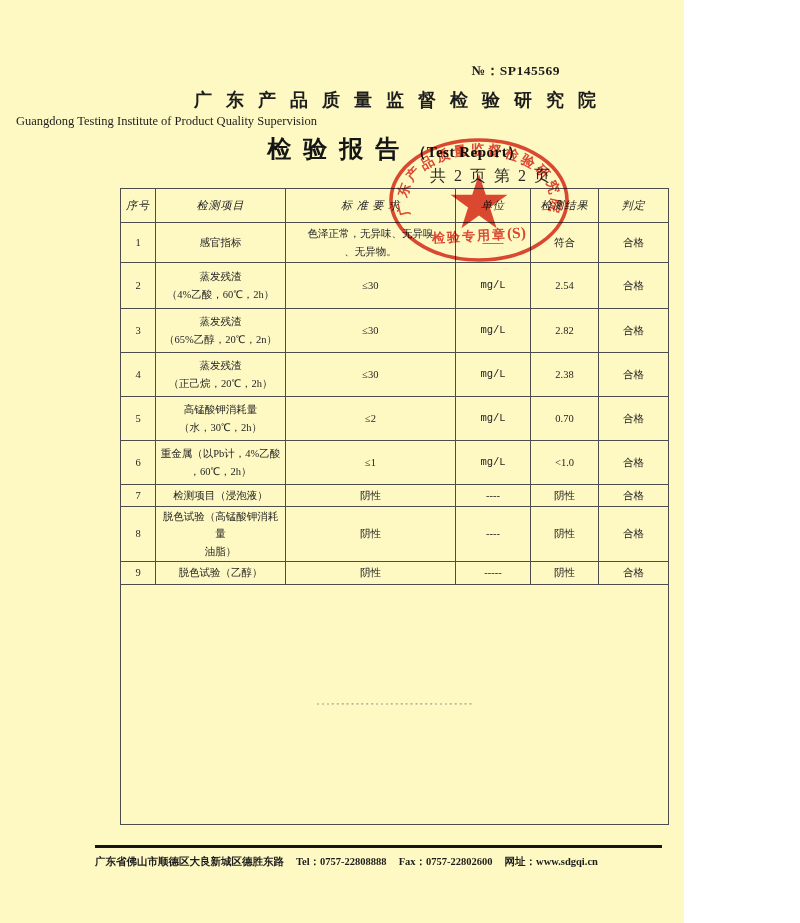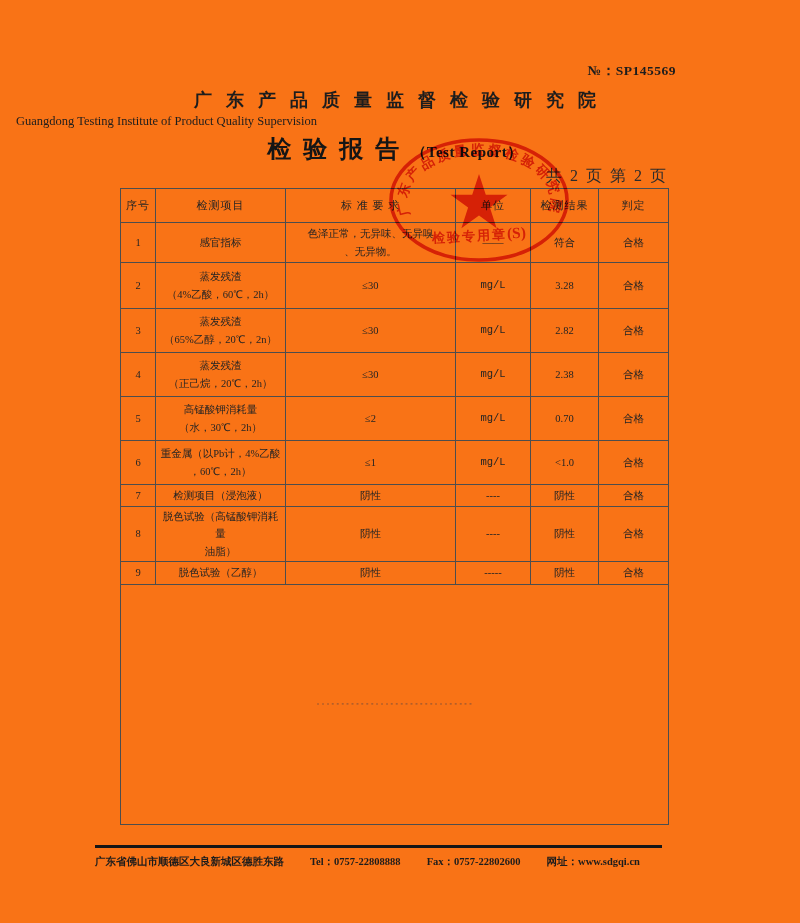--- a/index.html
+++ b/index.html
@@ -1,22 +1,22 @@
 <!DOCTYPE html>
 <html><head>
 <meta charset="utf-8">
 <style>
   * { margin: 0; padding: 0; box-sizing: border-box; }
   html, body { background: #ffffff; }
   body { font-family: "Liberation Serif", serif; color: #262626; }
 
   .page {
     position: relative;
-    width: 800px; height: 923px;
-    background: #f97316;
+    width: 684px; height: 923px;
+    background: #fef9c3;
     overflow: hidden;
   }
 
   
   .report-no {
     position: absolute; top: 62px; right: 124px;
     font-size: 13.5px; font-weight: bold; color: #1d1d1d;
     letter-spacing: 0.5px;
   }
   .institute-cn {
@@ -51,21 +51,21 @@
   table.report td, table.report th {
     border: 1px solid #4d4d4d;
     text-align: center; vertical-align: middle;
     font-weight: normal;
     font-size: 10.5px; color: #242424;
     line-height: 1.65;
     padding: 1px 2px;
     white-space: pre-line;
     overflow: hidden;
   }
-  table.report thead tr { height: 34px; }
+  table.report thead tr { height: 34px; font-style: italic; }
   table.report thead th { font-size: 11px; letter-spacing: 1px; }
   tbody tr:nth-child(1) { height: 40px; }
   tbody tr:nth-child(2) { height: 46px; }
   tbody tr:nth-child(3) { height: 44px; }
   tbody tr:nth-child(4) { height: 44px; }
   tbody tr:nth-child(5) { height: 44px; }
   tbody tr:nth-child(6) { height: 44px; }
   tbody tr:nth-child(7) { height: 22px; }
   tbody tr:nth-child(8) { height: 43px; }
   tbody tr:nth-child(9) { height: 23px; }
@@ -86,21 +86,21 @@
     pointer-events: none;
   }
 
   
   .footer-rule {
     position: absolute; left: 95px; top: 845px;
     width: 567px; height: 3px; background: #161616;
   }
   .footer-text {
     position: absolute; left: 95px; top: 855px; width: 600px;
-    display: flex; gap: 26px; white-space: nowrap;
+    display: flex; gap: 12px; white-space: nowrap;
     font-size: 10.5px; font-weight: bold; color: #1c1c1c;
   }
 </style>
 </head>
 <body>
 
 <div class="page">
 
   <div class="report-no">
     <span>№：</span><span>SP145569</span>
@@ -140,21 +140,21 @@
         <td>——</td>
         <td>符合</td>
         <td>合格</td>
       </tr>
       <tr>
         <td>2</td>
         <td class="c-item">蒸发残渣
 （4%乙酸，60℃，2h）</td>
         <td class="c-std">≤30</td>
         <td class="c-unit">mg/L</td>
-        <td>3.28</td>
+        <td>2.54</td>
         <td>合格</td>
       </tr>
       <tr>
         <td>3</td>
         <td class="c-item">蒸发残渣
 （65%乙醇，20℃，2n）</td>
         <td class="c-std">≤30</td>
         <td class="c-unit">mg/L</td>
         <td>2.82</td>
         <td>合格</td>

